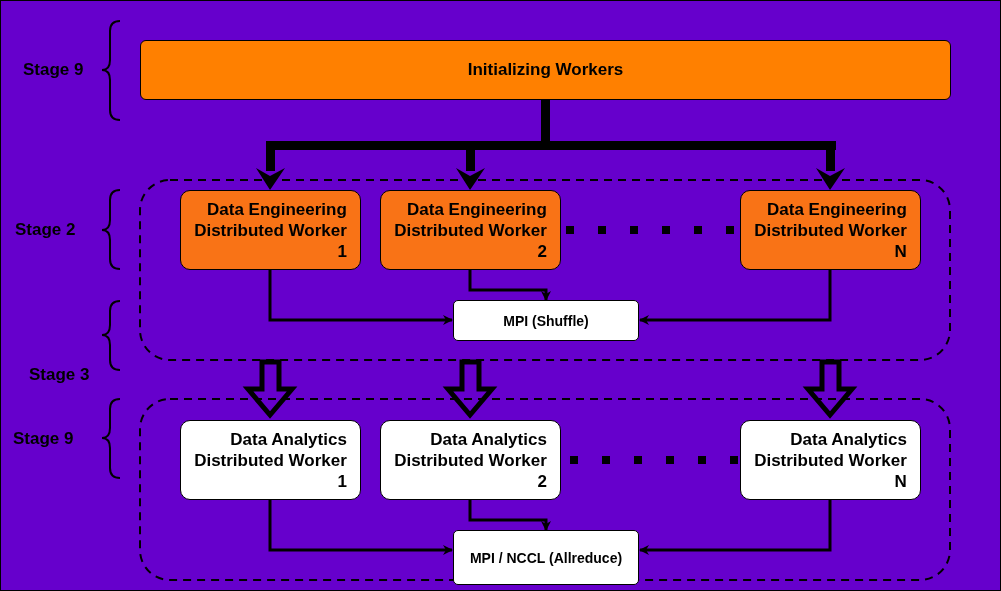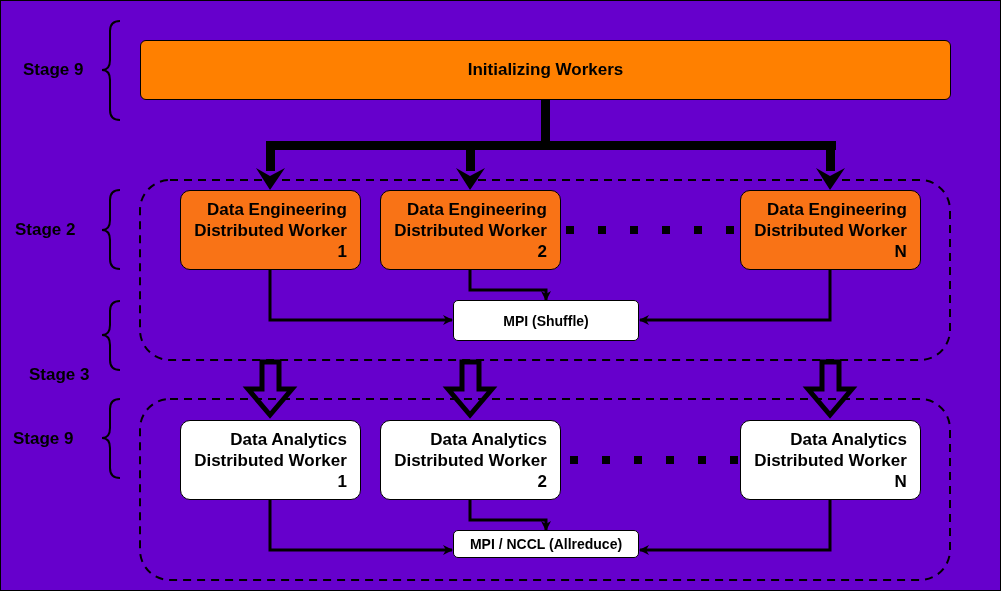--- a/index.html
+++ b/index.html
@@ -134,15 +134,15 @@
   </div>
 </div>
 <div class="box da worker" style="left:740px; top:420px; width:181px; height:80px;">
   <div>
     <span>Data Analytics</span>
     <span>Distributed Worker</span>
     <span>N</span>
   </div>
 </div>
 
-<div class="box mpi" style="left:453px; top:530px; width:186px; height:28px;">
+<div class="box mpi" style="left:453px; top:530px; width:186px; height:55px;">
   <span>MPI / NCCL (Allreduce)</span>
 </div>
 
 </body></html>

